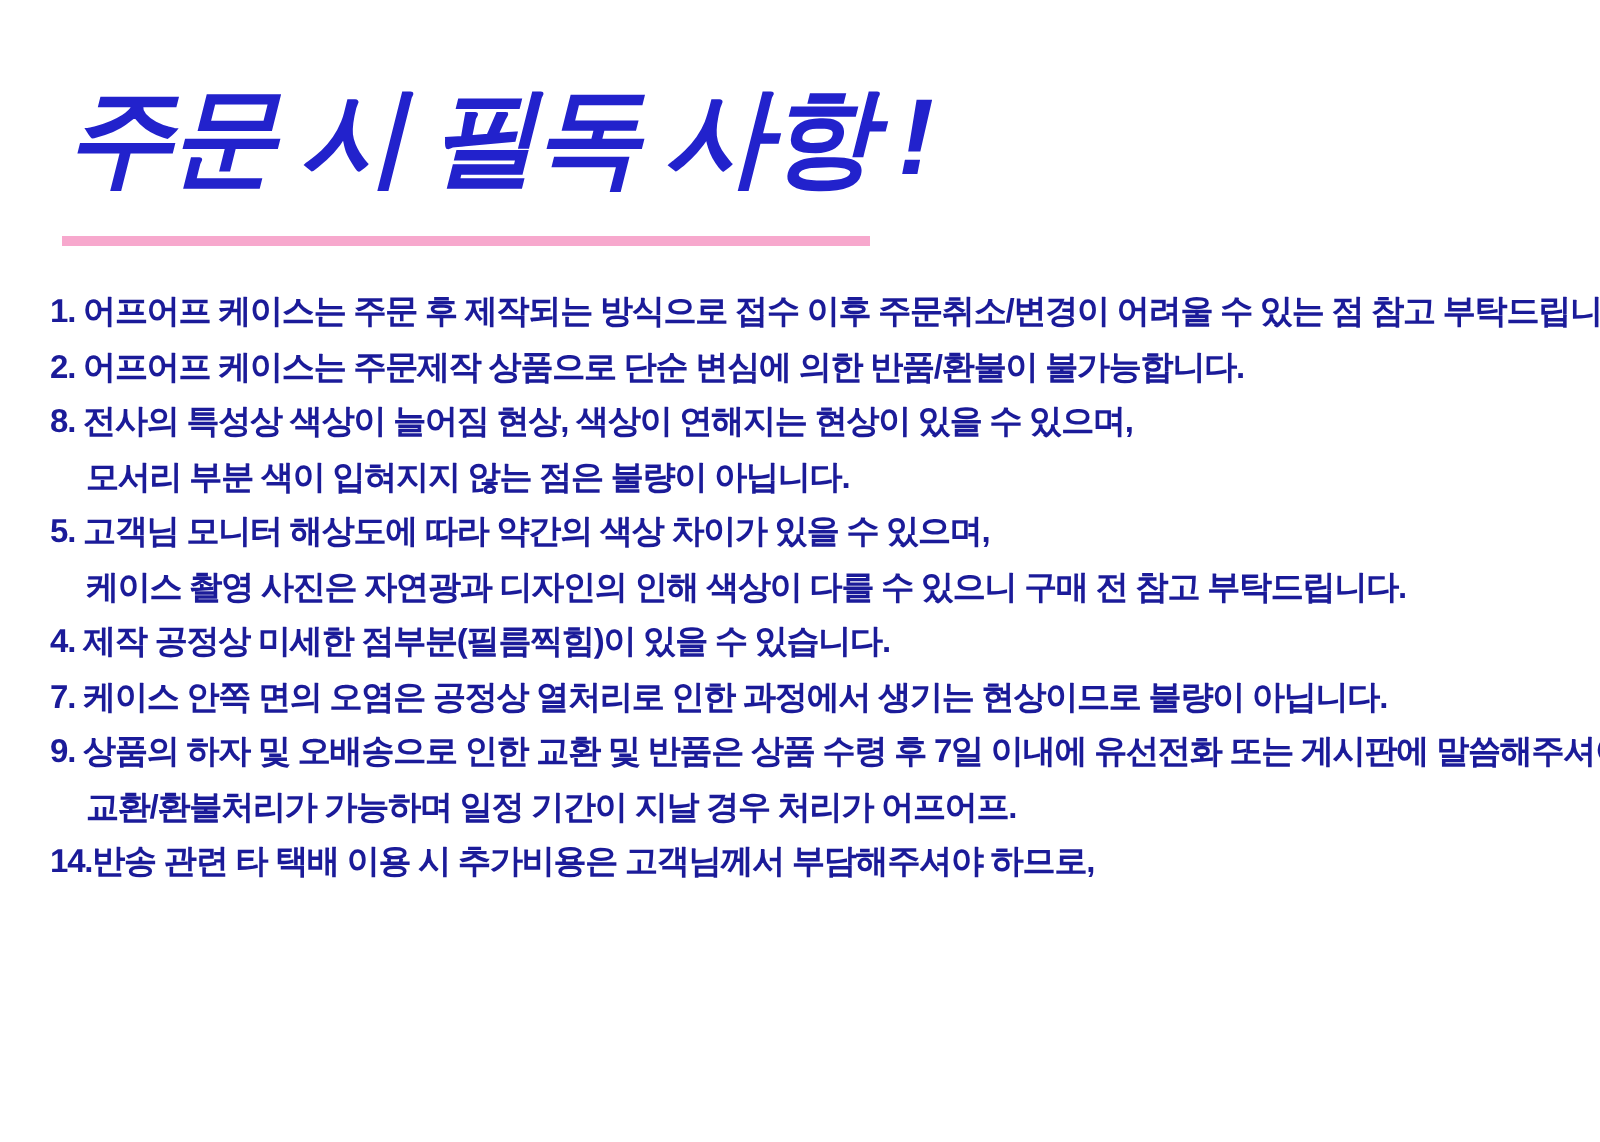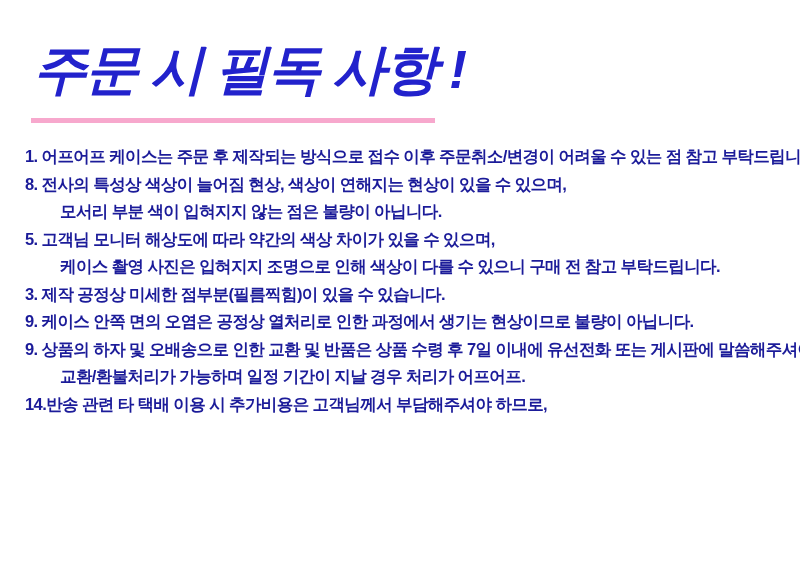--- a/index.html
+++ b/index.html
@@ -44,38 +44,39 @@
   .line {
     color: #1b1b99;
     font-weight: bold;
     font-size: 16.5px;
     line-height: 27.5px;
     padding-left: 25px;
     letter-spacing: -0.6px;
     white-space: nowrap;
   }
   .line.cont {
-    padding-left: 60px;
+    padding-left: 43px;
   }
 </style>
 </head>
 <body>
 
 <div class="page">
 
   <div class="title">주문 시 필독 사항 !</div>
 
   <div class="title-underline"></div>
 
   <div class="notice-list">
     <div class="line">1. 어프어프 케이스는 주문 후 제작되는 방식으로 접수 이후 주문취소/변경이 어려울 수 있는 점 참고 부탁드립니다.</div>
+    <div class="line">2. 어프어프 케이스는 주문제작 상품으로 단순 변심에 의한 반품/환불이 불가능합니다.</div>
     <div class="line">8. 전사의 특성상 색상이 늘어짐 현상, 색상이 연해지는 현상이 있을 수 있으며,</div>
     <div class="line cont">모서리 부분 색이 입혀지지 않는 점은 불량이 아닙니다.</div>
     <div class="line">5. 고객님 모니터 해상도에 따라 약간의 색상 차이가 있을 수 있으며,</div>
-    <div class="line cont">케이스 촬영 사진은 입혀지지 조명으로 인해 색상이 다를 수 있으니 구매 전 참고 부탁드립니다.</div>
-    <div class="line">3. 제작 공정상 미세한 점부분(필름찍힘)이 있을 수 있습니다.</div>
-    <div class="line">9. 케이스 안쪽 면의 오염은 공정상 열처리로 인한 과정에서 생기는 현상이므로 불량이 아닙니다.</div>
+    <div class="line cont">케이스 촬영 사진은 자연광과 디자인의 인해 색상이 다를 수 있으니 구매 전 참고 부탁드립니다.</div>
+    <div class="line">4. 제작 공정상 미세한 점부분(필름찍힘)이 있을 수 있습니다.</div>
+    <div class="line">7. 케이스 안쪽 면의 오염은 공정상 열처리로 인한 과정에서 생기는 현상이므로 불량이 아닙니다.</div>
     <div class="line">9. 상품의 하자 및 오배송으로 인한 교환 및 반품은 상품 수령 후 7일 이내에 유선전화 또는 게시판에 말씀해주셔야</div>
     <div class="line cont">교환/환불처리가 가능하며 일정 기간이 지날 경우 처리가 어프어프.</div>
     <div class="line">14.반송 관련 타 택배 이용 시 추가비용은 고객님께서 부담해주셔야 하므로,</div>
   </div>
 
 </div>
 
 </body></html>

